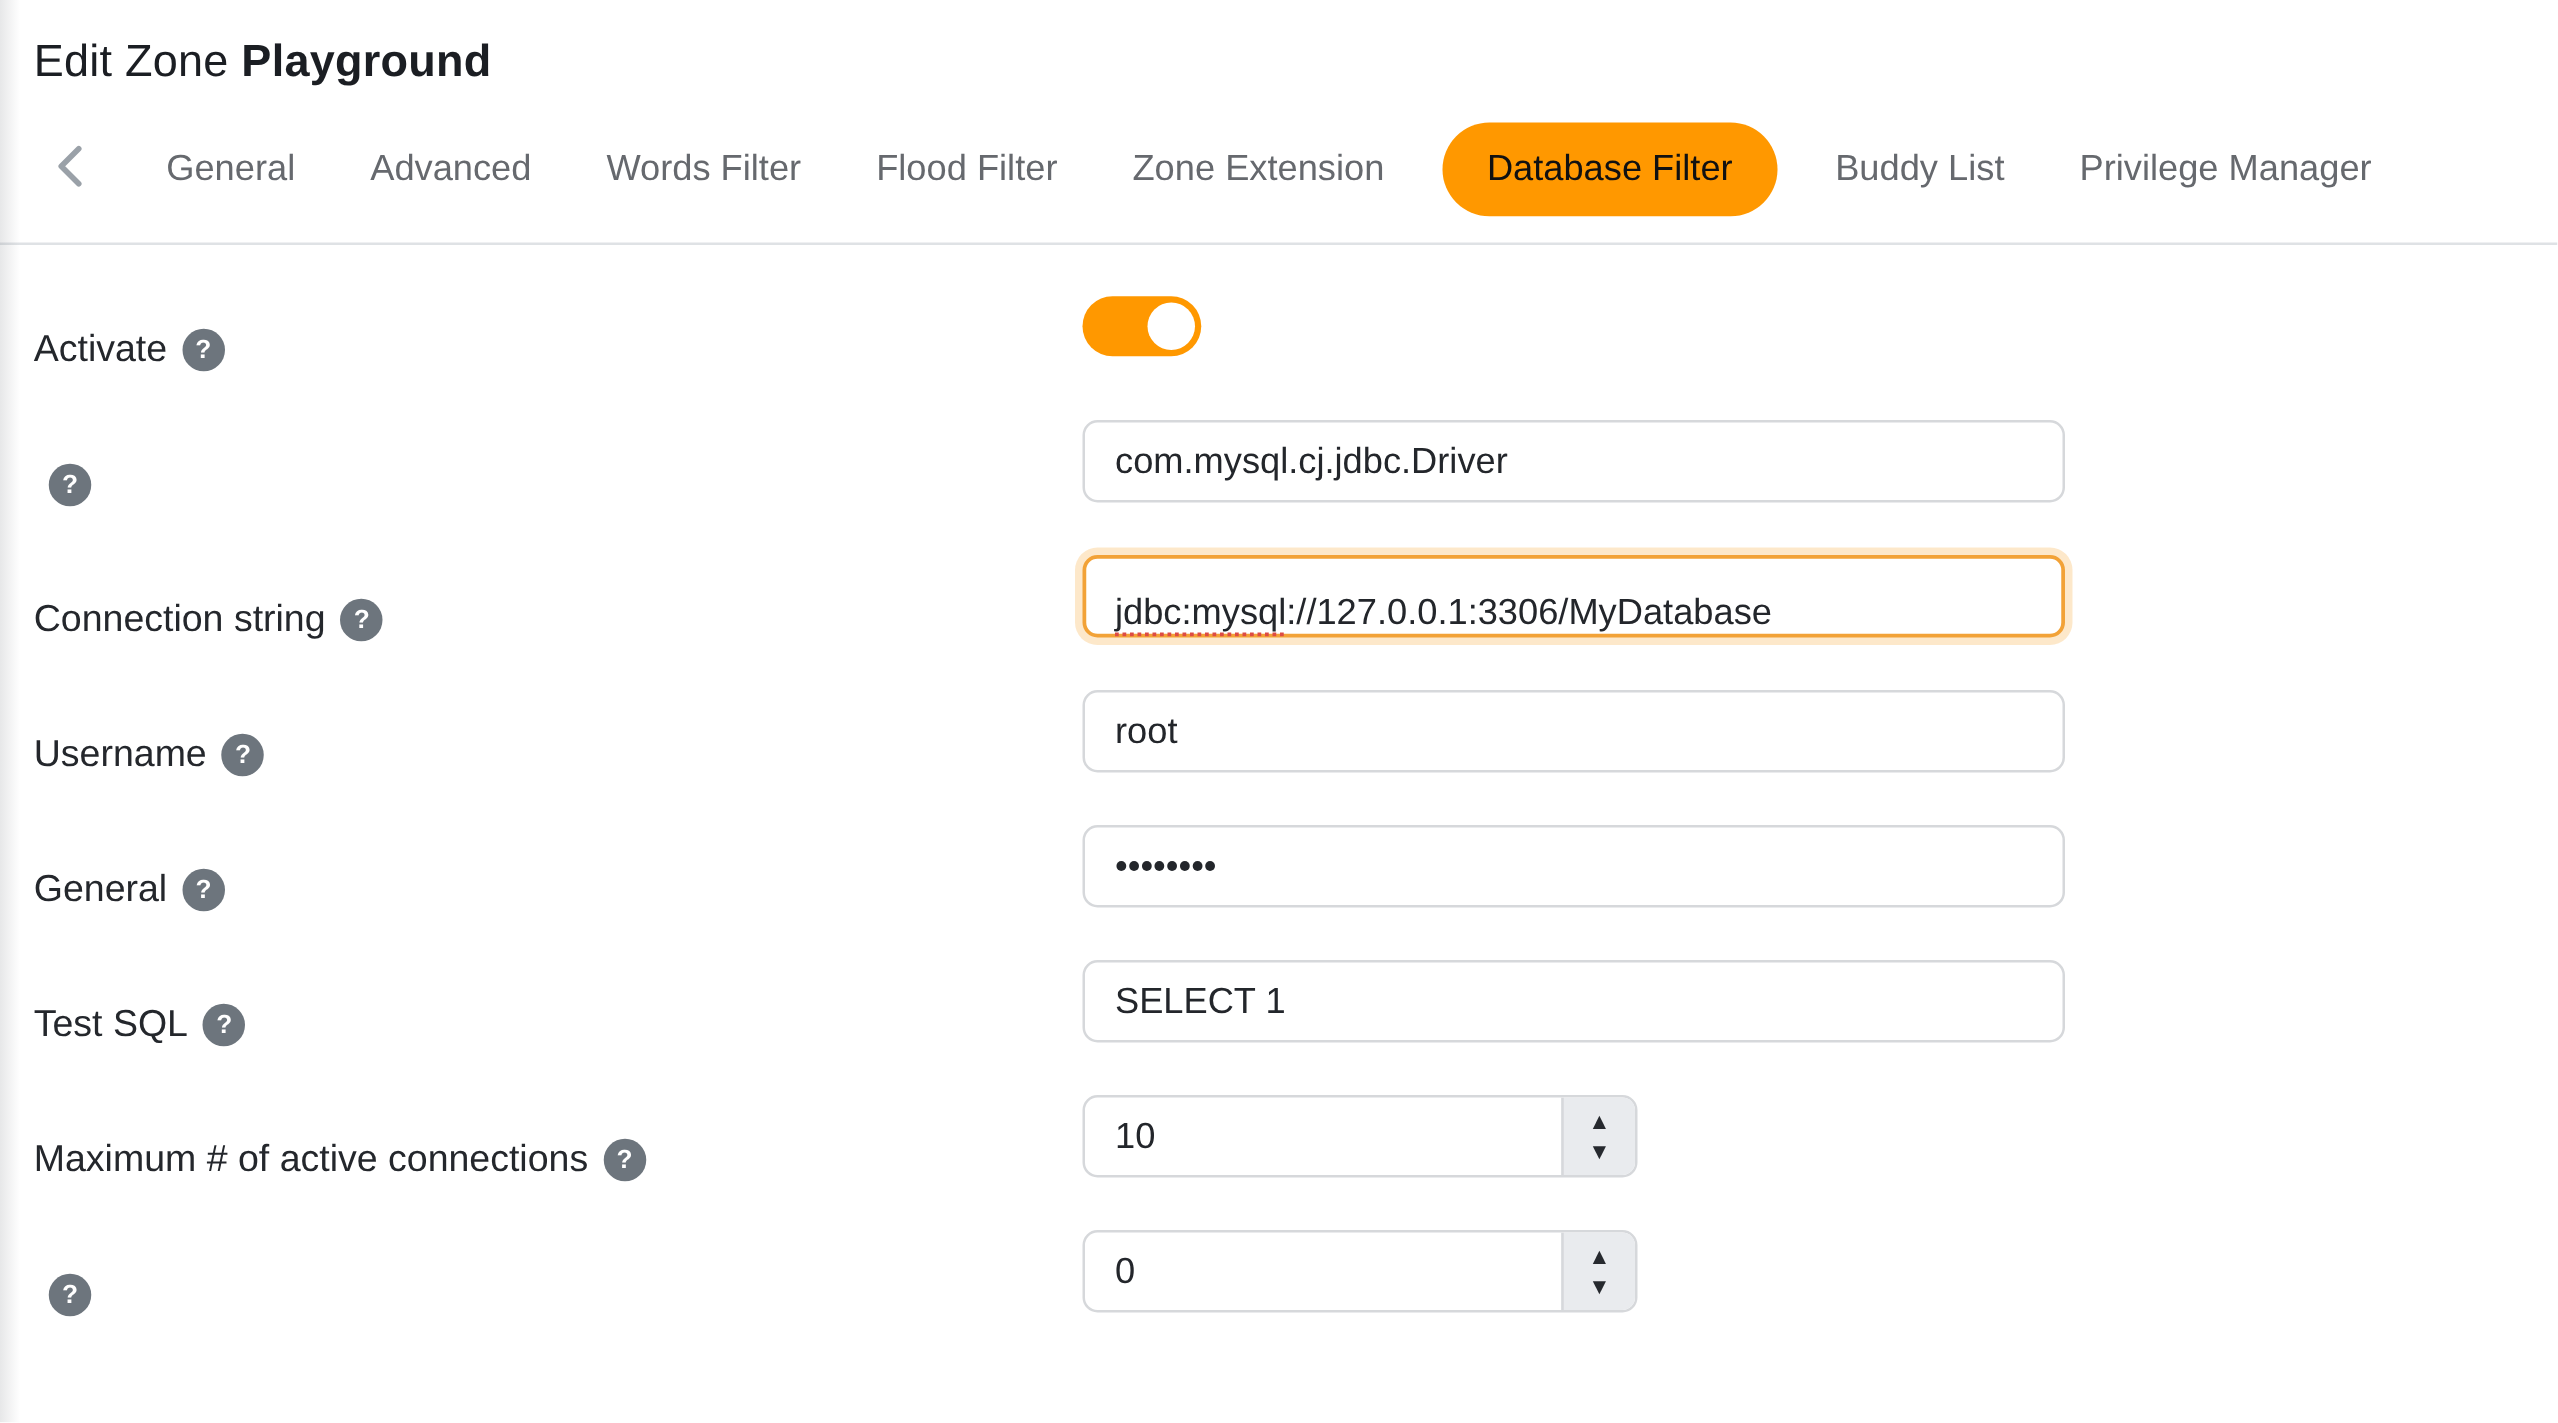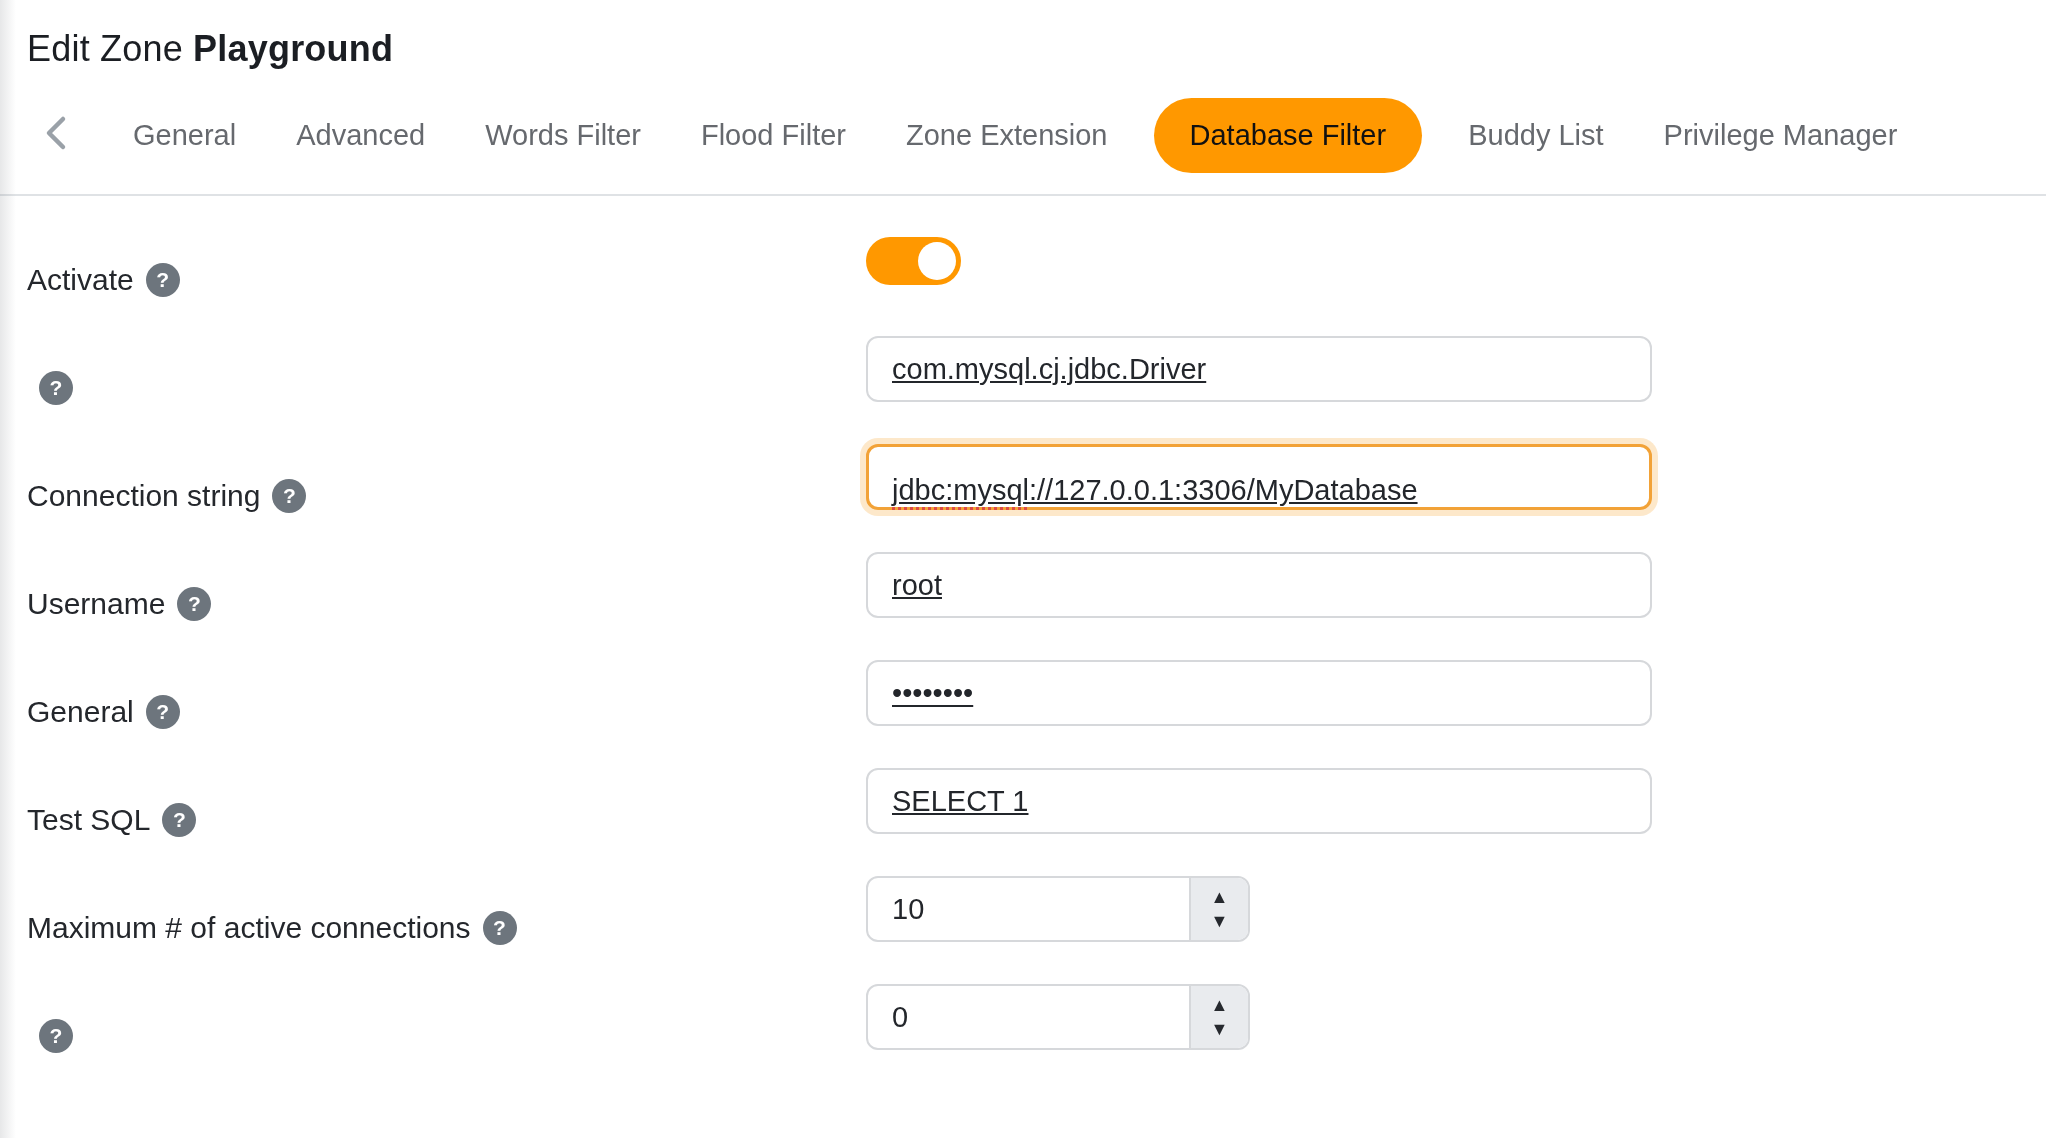--- a/index.html
+++ b/index.html
@@ -116,41 +116,40 @@
     height: 66px;
     box-sizing: border-box;
     border: 2px solid #d6d8db;
     border-radius: 12px;
     font-family: "Liberation Sans", sans-serif;
     font-size: 29px;
     color: #23262b;
     padding: 0 0 0 24px;
     background: #ffffff;
     outline: none;
-    text-decoration: underline;
   }
   .fake-input {
     display: flex;
     align-items: center;
   }
   .fake-input.focused {
     border: 3px solid #f2a237;
     box-shadow: 0 0 0 6px rgba(247, 172, 64, 0.28);
     padding-left: 23px;
     align-items: flex-end;
   }
   .misspelled {
     text-decoration: underline dotted #dd4b44;
     text-decoration-thickness: 3px;
     text-underline-offset: 7px;
   }
 
   
   .number-wrap {
-    width: 384px;
+    width: 444px;
     height: 66px;
     box-sizing: border-box;
     border: 2px solid #d6d8db;
     border-radius: 12px;
     background: #ffffff;
     display: flex;
     overflow: hidden;
   }
   .number-wrap input {
     border: none;

